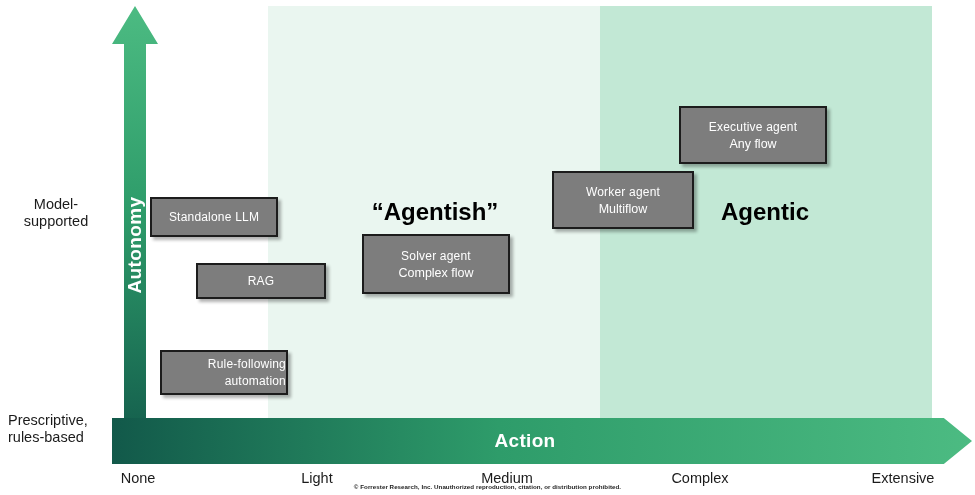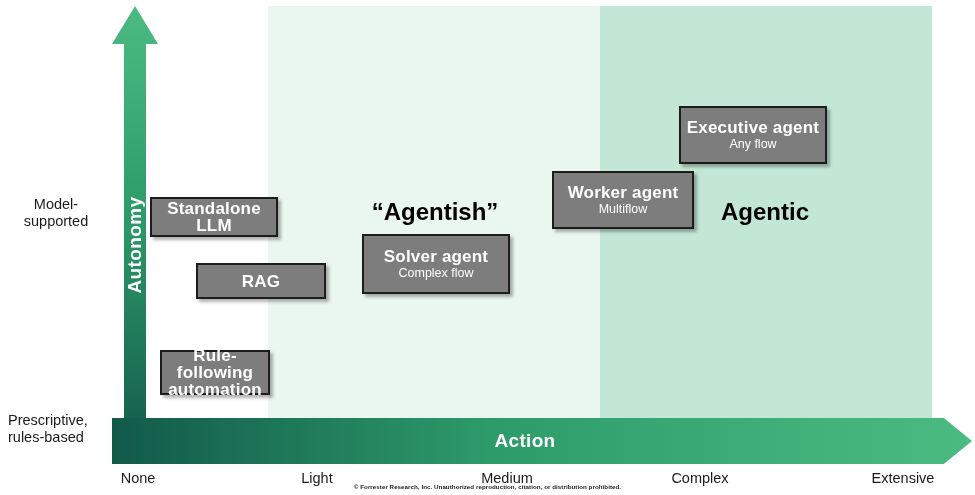--- a/index.html
+++ b/index.html
@@ -135,22 +135,22 @@
     box-shadow: 3px 3px 3px rgba(0,0,0,0.30);
     display: flex;
     flex-direction: column;
     align-items: center;
     justify-content: center;
     text-align: center;
     color: #ffffff;
     box-sizing: border-box;
   }
   .node .node-title {
-    font-weight: bold;
-    font-size: 17px;
+    font-weight: normal;
+    font-size: 12px;
     line-height: 17px;
     letter-spacing: 0.2px;
   }
   .node .node-sub {
     font-weight: 400;
     font-size: 12.5px;
     line-height: 15px;
     margin-top: 1px;
   }
 
@@ -215,21 +215,21 @@
   <div class="zone-heading zone-heading-agentish">“Agentish”</div>
   <div class="zone-heading zone-heading-agentic">Agentic</div>
 
   <div id="nodes-layer">
       <div class="node" style="left: 150px; top: 197px; width: 128px; height: 40px;">
         <div class="node-title">Standalone LLM</div>
       </div>
       <div class="node" style="left: 196px; top: 263px; width: 130px; height: 36px;">
         <div class="node-title">RAG</div>
       </div>
-      <div class="node" style="left: 160px; top: 350px; width: 110px; height: 45px;">
+      <div class="node" style="left: 160px; top: 350px; width: 128px; height: 45px; text-align: right;">
         <div class="node-title">Rule-following automation</div>
       </div>
       <div class="node" style="left: 362px; top: 234px; width: 148px; height: 60px;">
         <div class="node-title">Solver agent</div>
         <div class="node-sub">Complex flow</div>
       </div>
       <div class="node" style="left: 552px; top: 171px; width: 142px; height: 58px;">
         <div class="node-title">Worker agent</div>
         <div class="node-sub">Multiflow</div>
       </div>

